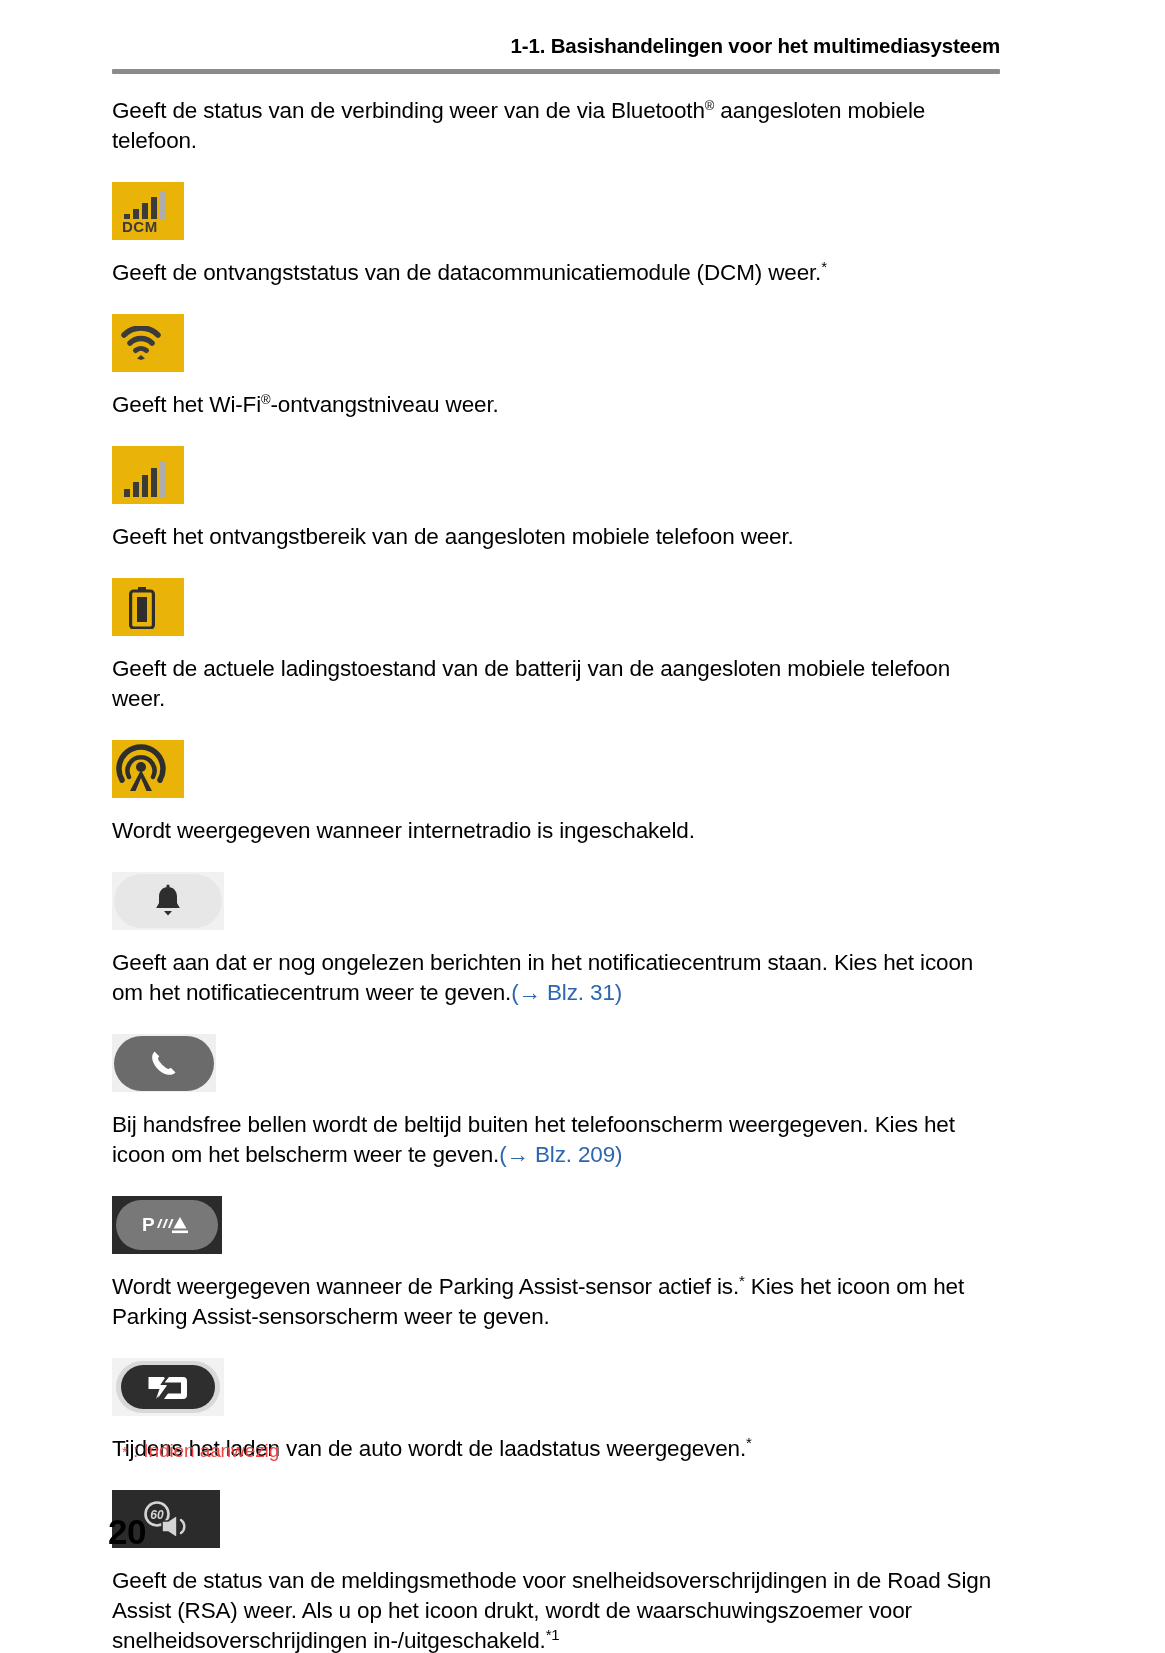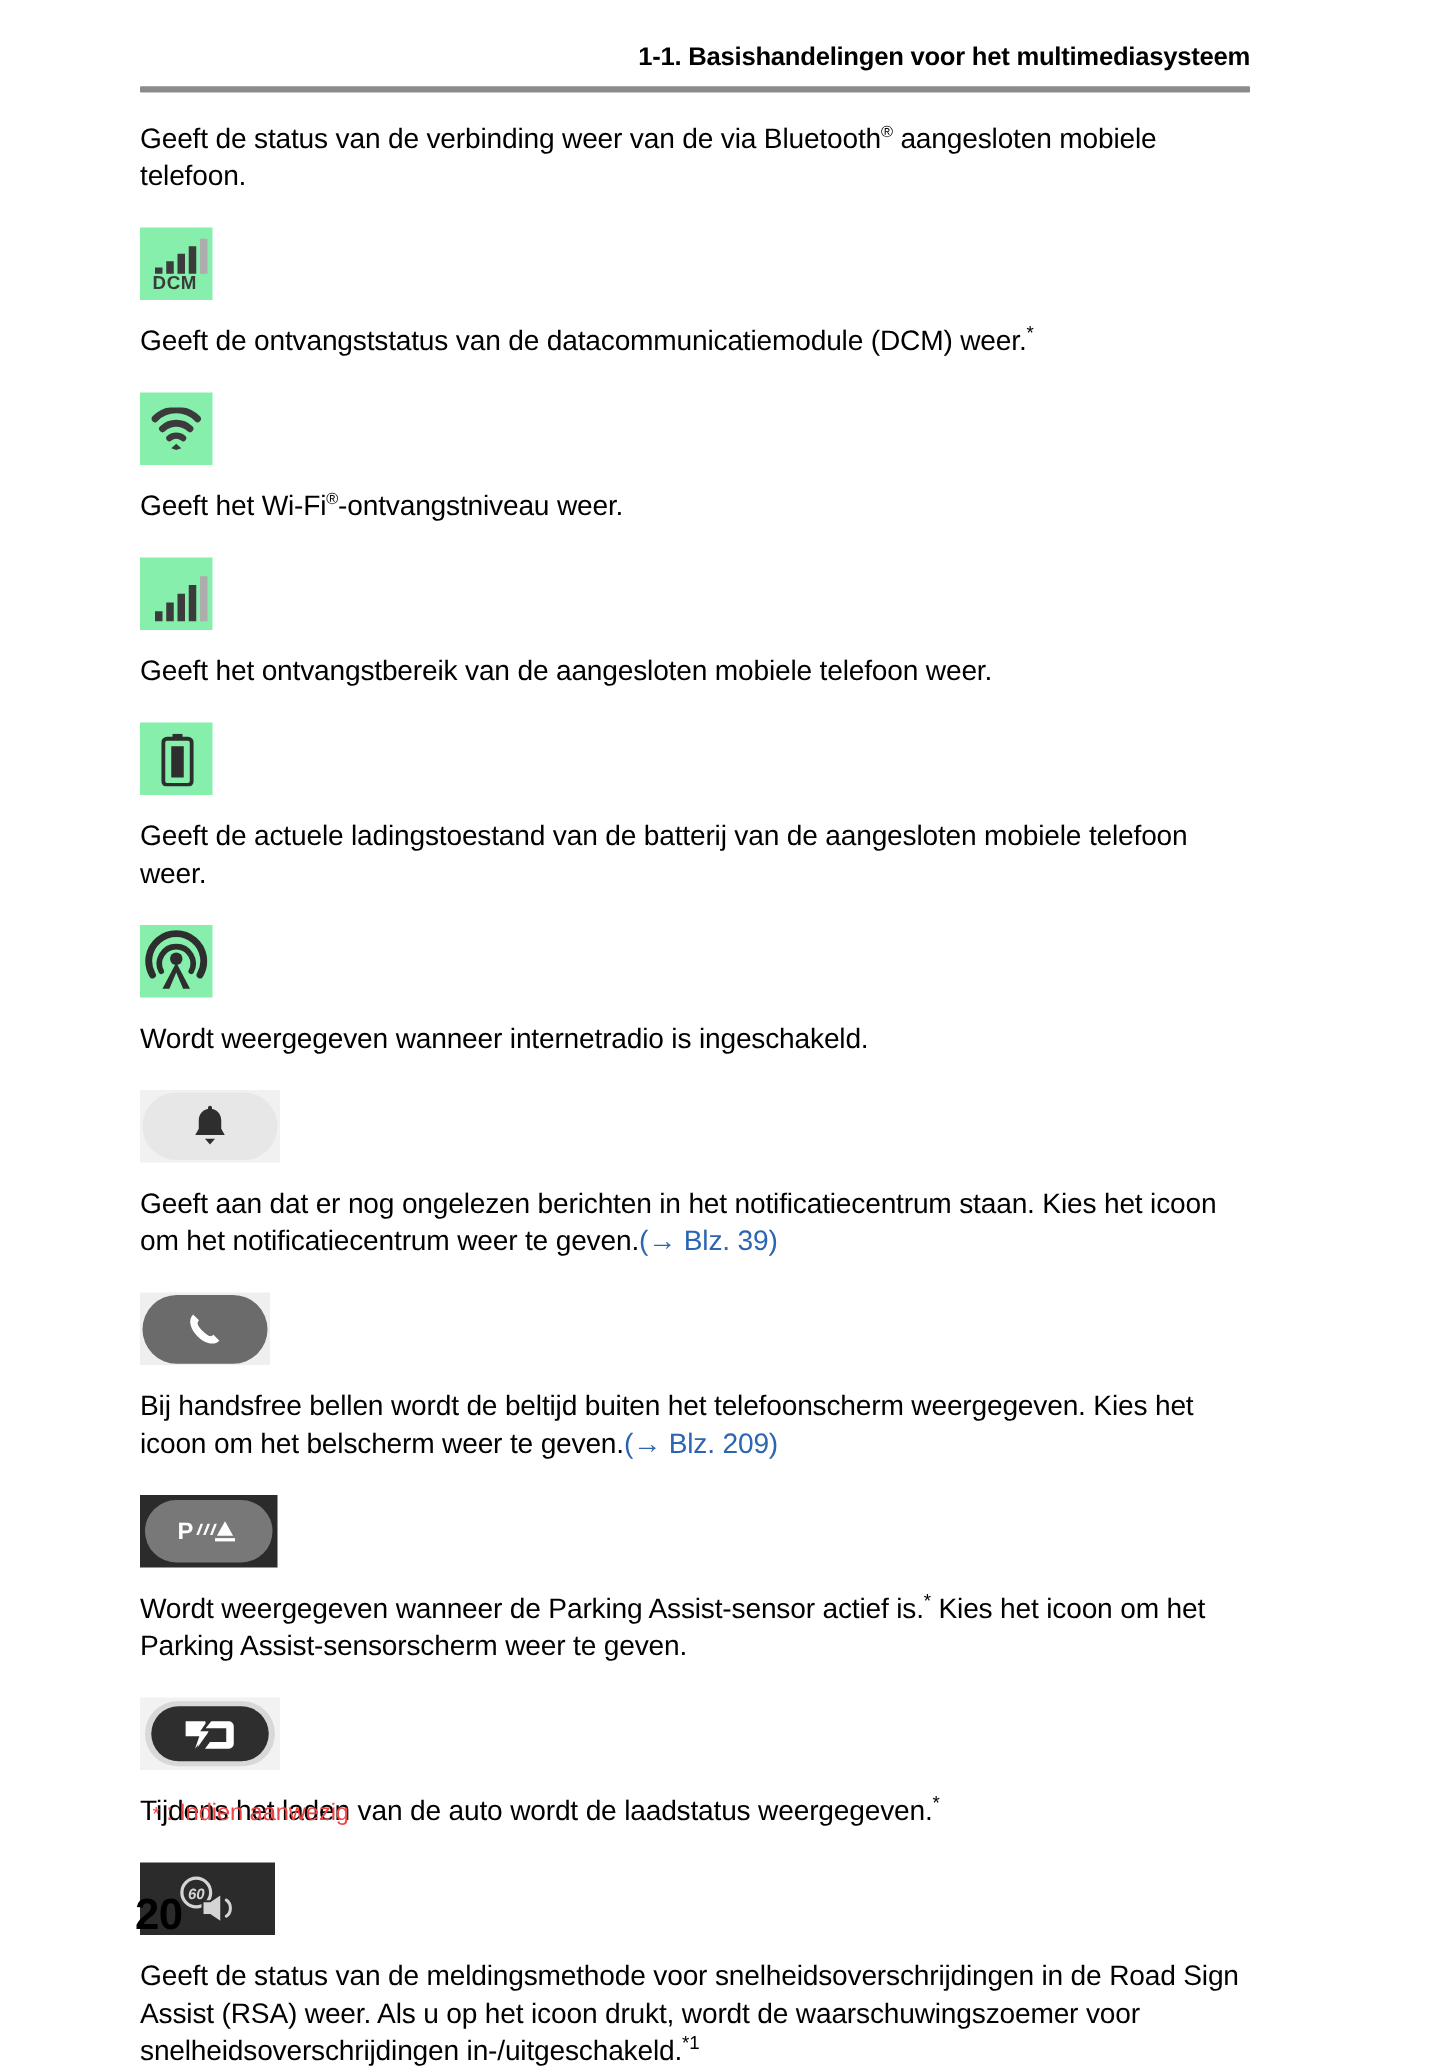--- a/index.html
+++ b/index.html
@@ -80,21 +80,22 @@
   .gap-b { height: 18px; }
 
   
   .icon-tile {
     display: block;
     position: relative;
   }
   .tile-plain {
     width: 58px;
     height: 58px;
-    background: #86efac;
+    background: #eab308;
+    padding-left: 14px;
   }
 
   
   .bars {
     position: absolute;
     display: flex;
     align-items: flex-end;
     gap: 3px;
   }
   .bars i { display: block; background: #3b3b3b; width: 6px; }
@@ -298,21 +299,21 @@
     <div class="tile-bell">
       <div class="pill pill-bell">
         <svg width="30" height="34" viewBox="0 0 30 34">
           <path d="M15 3 C9.5 3 6 7.2 6 12.6 L6 19 L3.2 24 L26.8 24 L24 19 L24 12.6 C24 7.2 20.5 3 15 3 Z" fill="#2e2e2e"></path>
           <rect x="13.4" y="0.5" width="3.2" height="3.6" rx="1.6" fill="#2e2e2e"></rect>
           <path d="M11 27 L19 27 L15 31.5 Z" fill="#2e2e2e"></path>
         </svg>
       </div>
     </div>
     <div class="gap-b"></div>
-    <p class="para"><span>Geeft aan dat er nog ongelezen berichten in het notificatiecentrum staan. Kies het icoon om het notificatiecentrum weer te geven.</span><span class="blue">(→ Blz. 39)</span></p>
+    <p class="para"><span>Geeft aan dat er nog ongelezen berichten in het notificatiecentrum staan. Kies het icoon om het notificatiecentrum weer te geven.</span><span class="blue">(→ Blz. 31)</span></p>
 
     <div class="gap-a"></div>
 
     <div class="tile-phone">
       <div class="pill pill-phone">
         <svg width="30" height="30" viewBox="0 0 30 30">
           <path d="M5.5 3.5 C3.2 5.8 2.6 9 3.6 12.4 C5.4 18.6 11.4 24.6 17.6 26.4 C21 27.4 24.2 26.8 26.5 24.5 L21.8 19.8 C20.6 21 19.2 21.2 17.9 20.5 C15 18.9 11.1 15 9.5 12.1 C8.8 10.8 9 9.4 10.2 8.2 Z" fill="#ffffff"></path>
         </svg>
       </div>
     </div>

